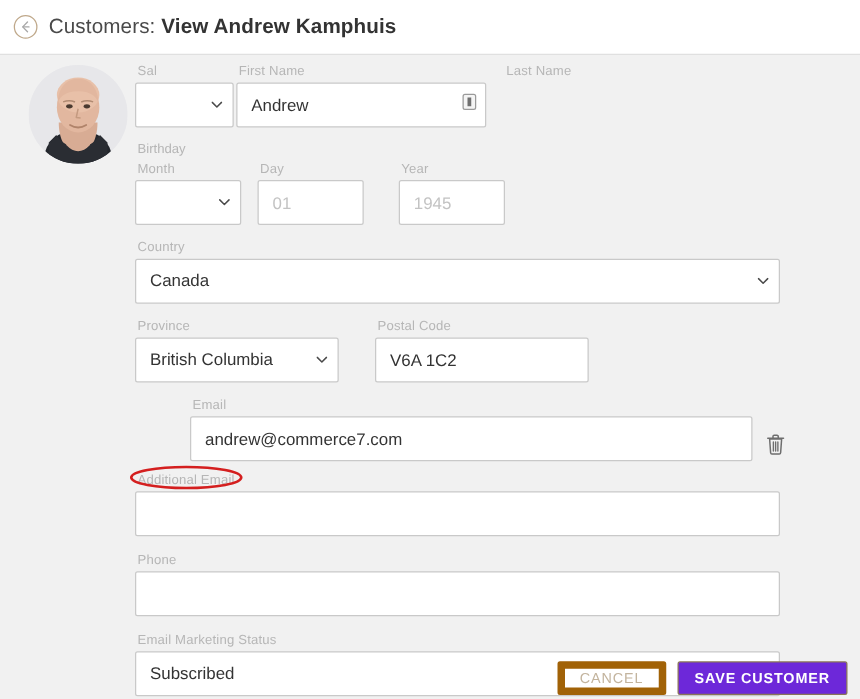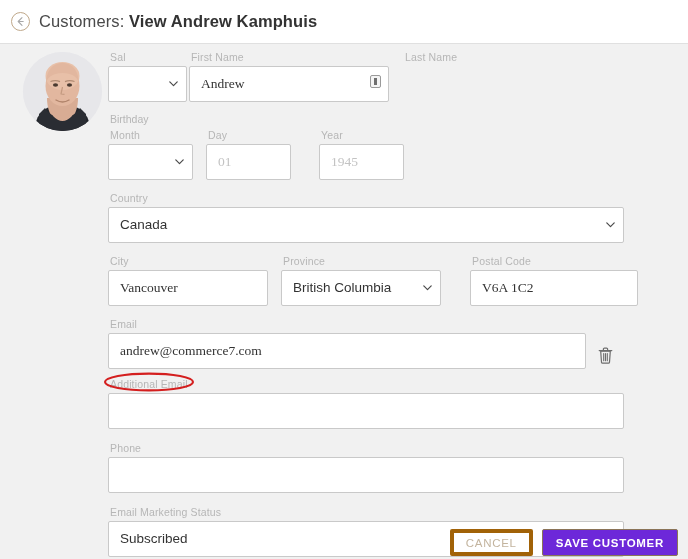--- a/index.html
+++ b/index.html
@@ -61,21 +61,21 @@
     font-size: 10.5px; color: #b6b6b6;
     margin: 0 0 3px 2px; line-height: 13px;
   }
 
   .inp {
     width: 100%; height: 36px;
     background: #ffffff;
     border: 1px solid #c9c9c9;
     border-radius: 2px;
     font-size: 13.5px; color: #333;
-    font-family: Liberation Serif, serif;
+    font-family: Liberation Sans, sans-serif;
     padding: 0 11px;
     outline: none;
     display: block;
   }
   .inp::placeholder { color: #c3c3c3; }
 
   
   .sel-wrap { position: relative; }
   .sel {
     width: 100%; height: 36px;
@@ -125,21 +125,21 @@
   .r3 { padding-top: 12px; }
   .c-country { width: 516px; }
 
   
   .r4 { padding-top: 12px; }
   .c-city { width: 163px; margin-right: 13px; }
   .c-prov { width: 163px; margin-right: 29px; }
   .c-post { width: 171px; }
 
   
-  .r5 { padding-top: 12px; }
+  .r5 { padding-top: 12px; margin-left: 44px; }
   .c-email { width: 478px; }
   .trash-btn {
     width: 38px; display: flex; align-items: flex-end;
     justify-content: center; padding-bottom: 5px;
     cursor: pointer;
   }
 
   
   .r6 { padding-top: 9px; position: relative; }
   .r7 { padding-top: 13px; }
@@ -162,21 +162,21 @@
     height: 27px;
     font-size: 11.5px;
     font-family: "Liberation Sans", sans-serif;
     letter-spacing: .7px;
     border-radius: 2px;
     cursor: pointer;
     display: flex; align-items: center; justify-content: center;
   }
   .btn-cancel {
     background: #ffffff;
-    border: 4px solid #a16207;
+    border: 6px solid #a16207;
     color: #c3b49e;
     padding: 0 12px;
     margin-right: 9px;
   }
   .btn-save {
     background: #6d28d9;
     border: 1px solid #8a7458;
     color: #ffffff;
     padding: 0 13px;
     font-weight: 700;
@@ -272,24 +272,20 @@
       <div class="fld-label">Country</div>
       <div class="sel-wrap c-country">
         <select class="sel"><option value="Canada">Canada</option><option value="United States">United States</option><option value="Australia">Australia</option><option value="United Kingdom">United Kingdom</option></select>
         <svg class="chev" width="9" height="6" viewBox="0 0 9 6">
           <path d="M0.8 0.9 L4.5 4.6 L8.2 0.9" fill="none" stroke="#4a4a4a" stroke-width="1.2" stroke-linecap="round" stroke-linejoin="round"></path>
         </svg>
       </div>
     </div>
 
     <div class="row r4">
-      <div class="c-city">
-        <div class="fld-label">City</div>
-        <input class="inp" type="text" value="Vancouver" style="">
-      </div>
       <div class="c-prov">
         <div class="fld-label">Province</div>
         <div class="sel-wrap">
           <select class="sel"><option value="British Columbia">British Columbia</option><option value="Alberta">Alberta</option><option value="Ontario">Ontario</option><option value="Quebec">Quebec</option><option value="Manitoba">Manitoba</option></select>
           <svg class="chev" width="9" height="6" viewBox="0 0 9 6">
             <path d="M0.8 0.9 L4.5 4.6 L8.2 0.9" fill="none" stroke="#4a4a4a" stroke-width="1.2" stroke-linecap="round" stroke-linejoin="round"></path>
           </svg>
         </div>
       </div>
       <div class="c-post">

